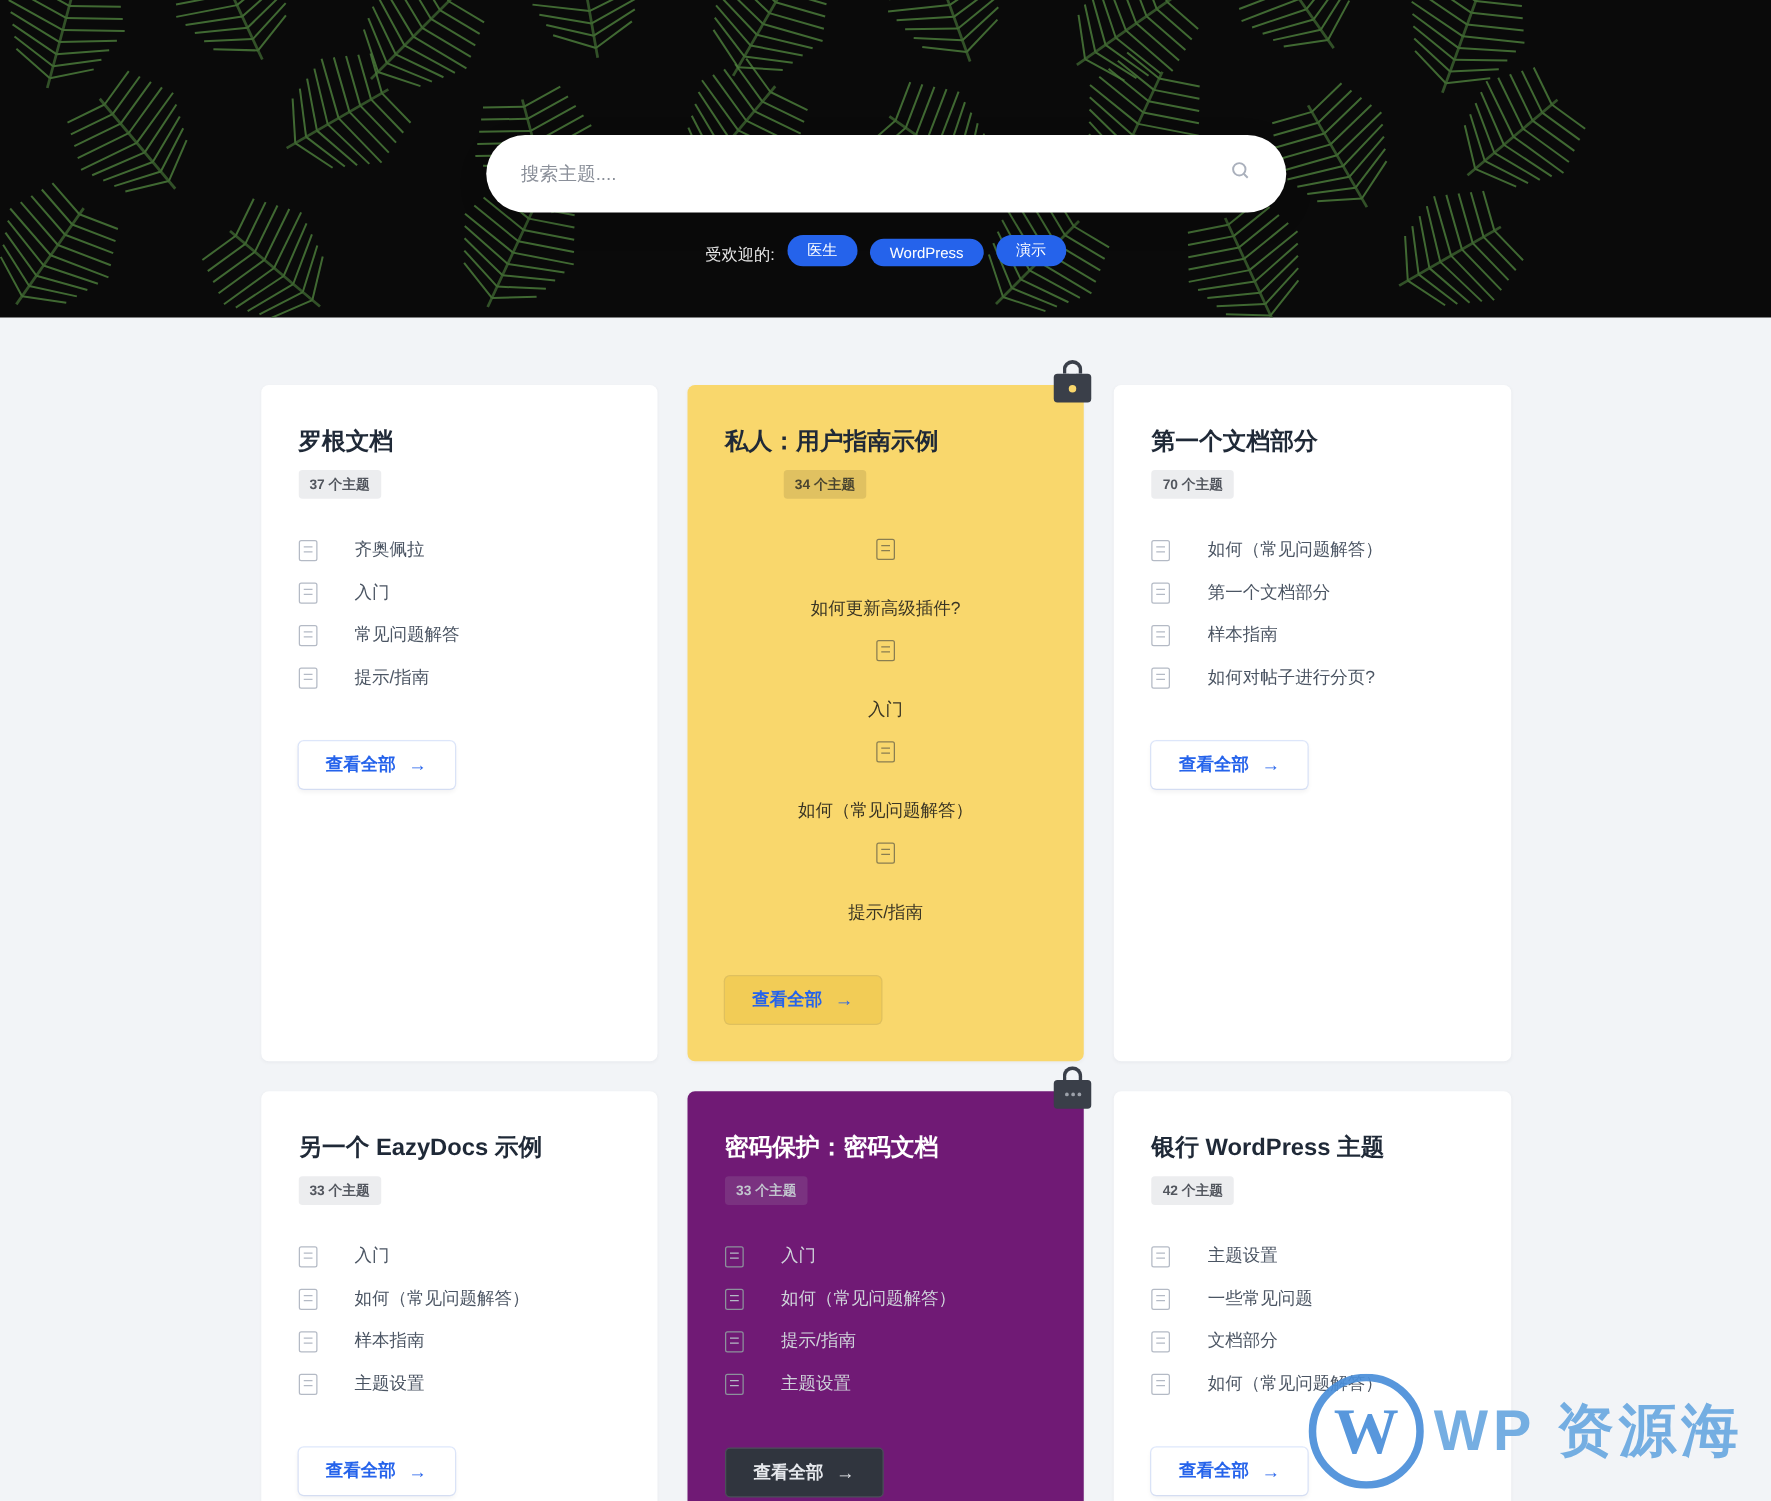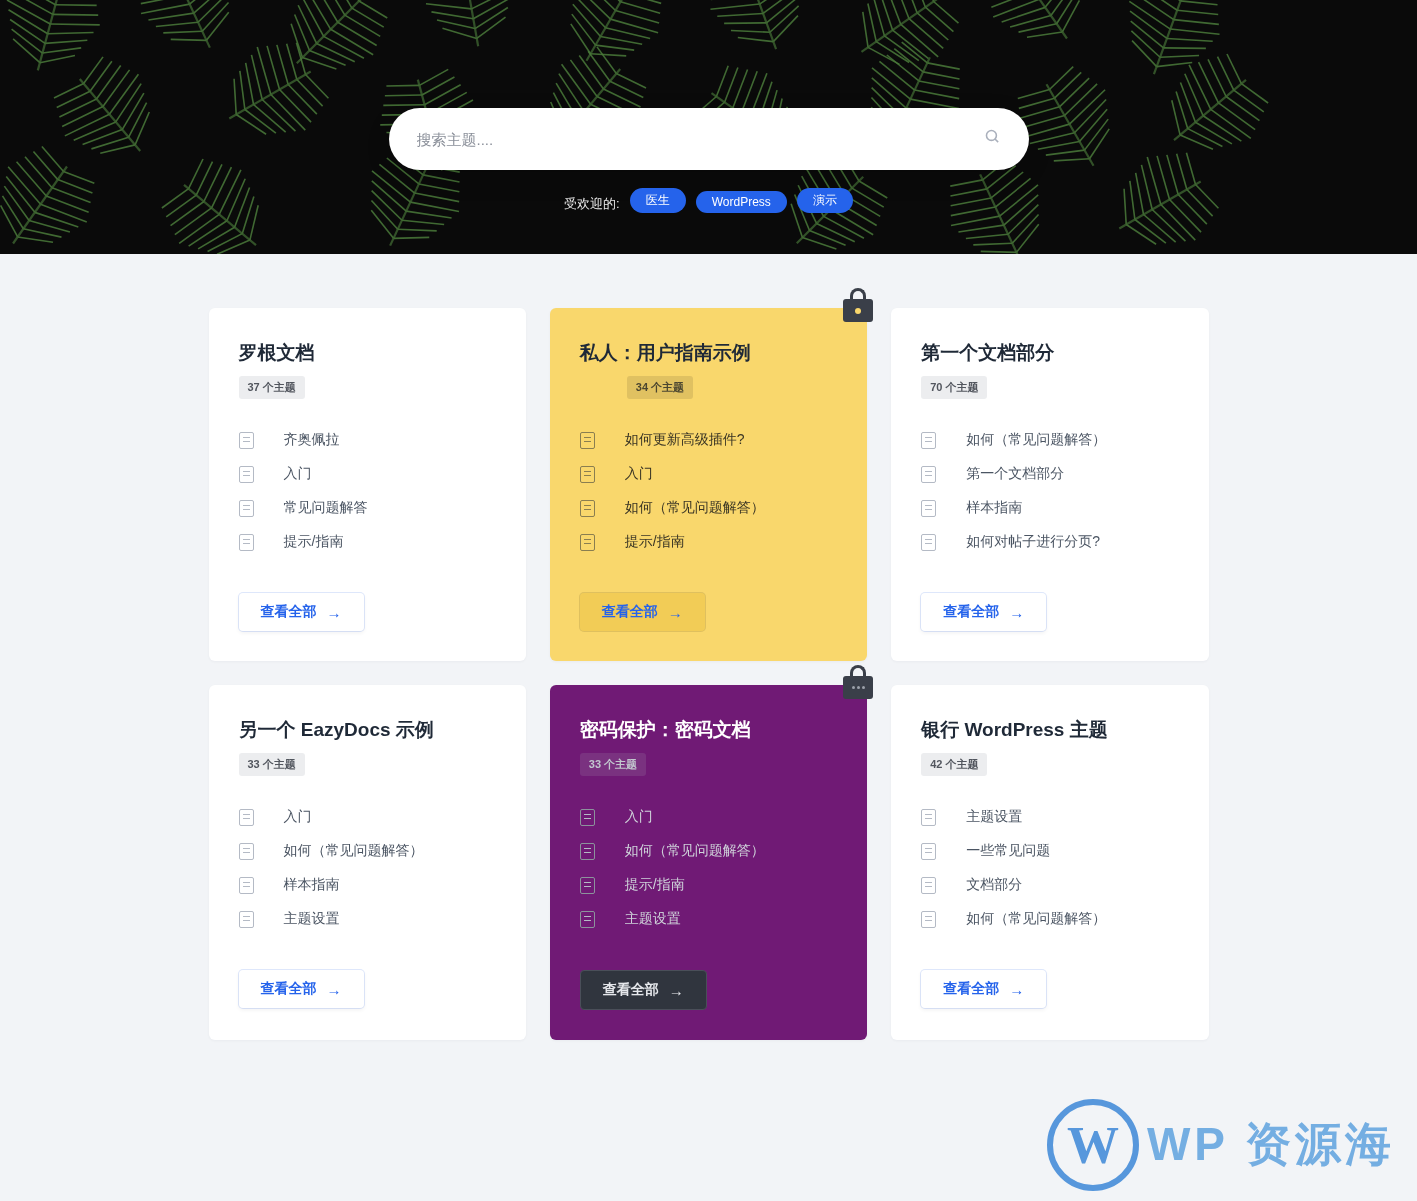--- a/index.html
+++ b/index.html
@@ -37,21 +37,21 @@
 .lock-body.lock-dots span { width: 3px; height: 3px; background: #9ca1aa; border-radius: 50%; }
 .lock-hole { width: 6px; height: 6px; background: #f9d76c; border-radius: 50%; }
 
 .card-title { color: #1f2937; font-size: 19px; font-weight: 700; margin-bottom: 10px; }
 .topic-badge { display: inline-block; background: rgba(100,110,125,0.12); color: #52565e; font-size: 11px; font-weight: 600; padding: 4px 9px; border-radius: 3px; }
 .card.c-yellow .topic-badge { background: rgba(80,70,40,0.15); color: #4a4530; margin-left: 47px; }
 .card.c-dark .topic-badge { background: rgba(180,185,195,0.15); color: #c2c6ce; }
 
 .topics-list { margin-top: 24px; margin-bottom: 34px; }
 .topic-item { display: flex; align-items: center; gap: 30px; color: #4b5563; font-size: 14px; padding: 8px 0; cursor: pointer; }
-.card.c-yellow .topic-item { color: #3a3524; }
+.card.c-yellow .topic-item { color: #3a3524; flex-direction: column; }
 .doc-icon { width: 15px; height: 17px; border: 1.4px solid #b4bac5; border-radius: 2px; position: relative; flex-shrink: 0; }
 .doc-icon::before, .doc-icon::after { content: ""; position: absolute; left: 3px; right: 3px; height: 1.2px; background: #b4bac5; }
 .doc-icon::before { top: 4px; }
 .doc-icon::after { top: 8px; }
 .card.c-yellow .doc-icon { border-color: #8a7e50; }
 .card.c-yellow .doc-icon::before, .card.c-yellow .doc-icon::after { background: #8a7e50; }
 
 .view-all-btn { display: inline-flex; align-items: center; gap: 10px; background: #fff; color: #2563eb; font-size: 14px; font-weight: 600; padding: 10px 22px; border: none; border-radius: 4px; cursor: pointer; box-shadow: 0 0 0 1px rgba(37,99,235,0.15), 0 2px 4px rgba(17,24,39,0.06); }
 .view-all-btn .arrow { font-size: 15px; }
 .card.c-yellow .view-all-btn { background: #f2cc56; box-shadow: 0 0 0 1px rgba(120,100,40,0.2); }

